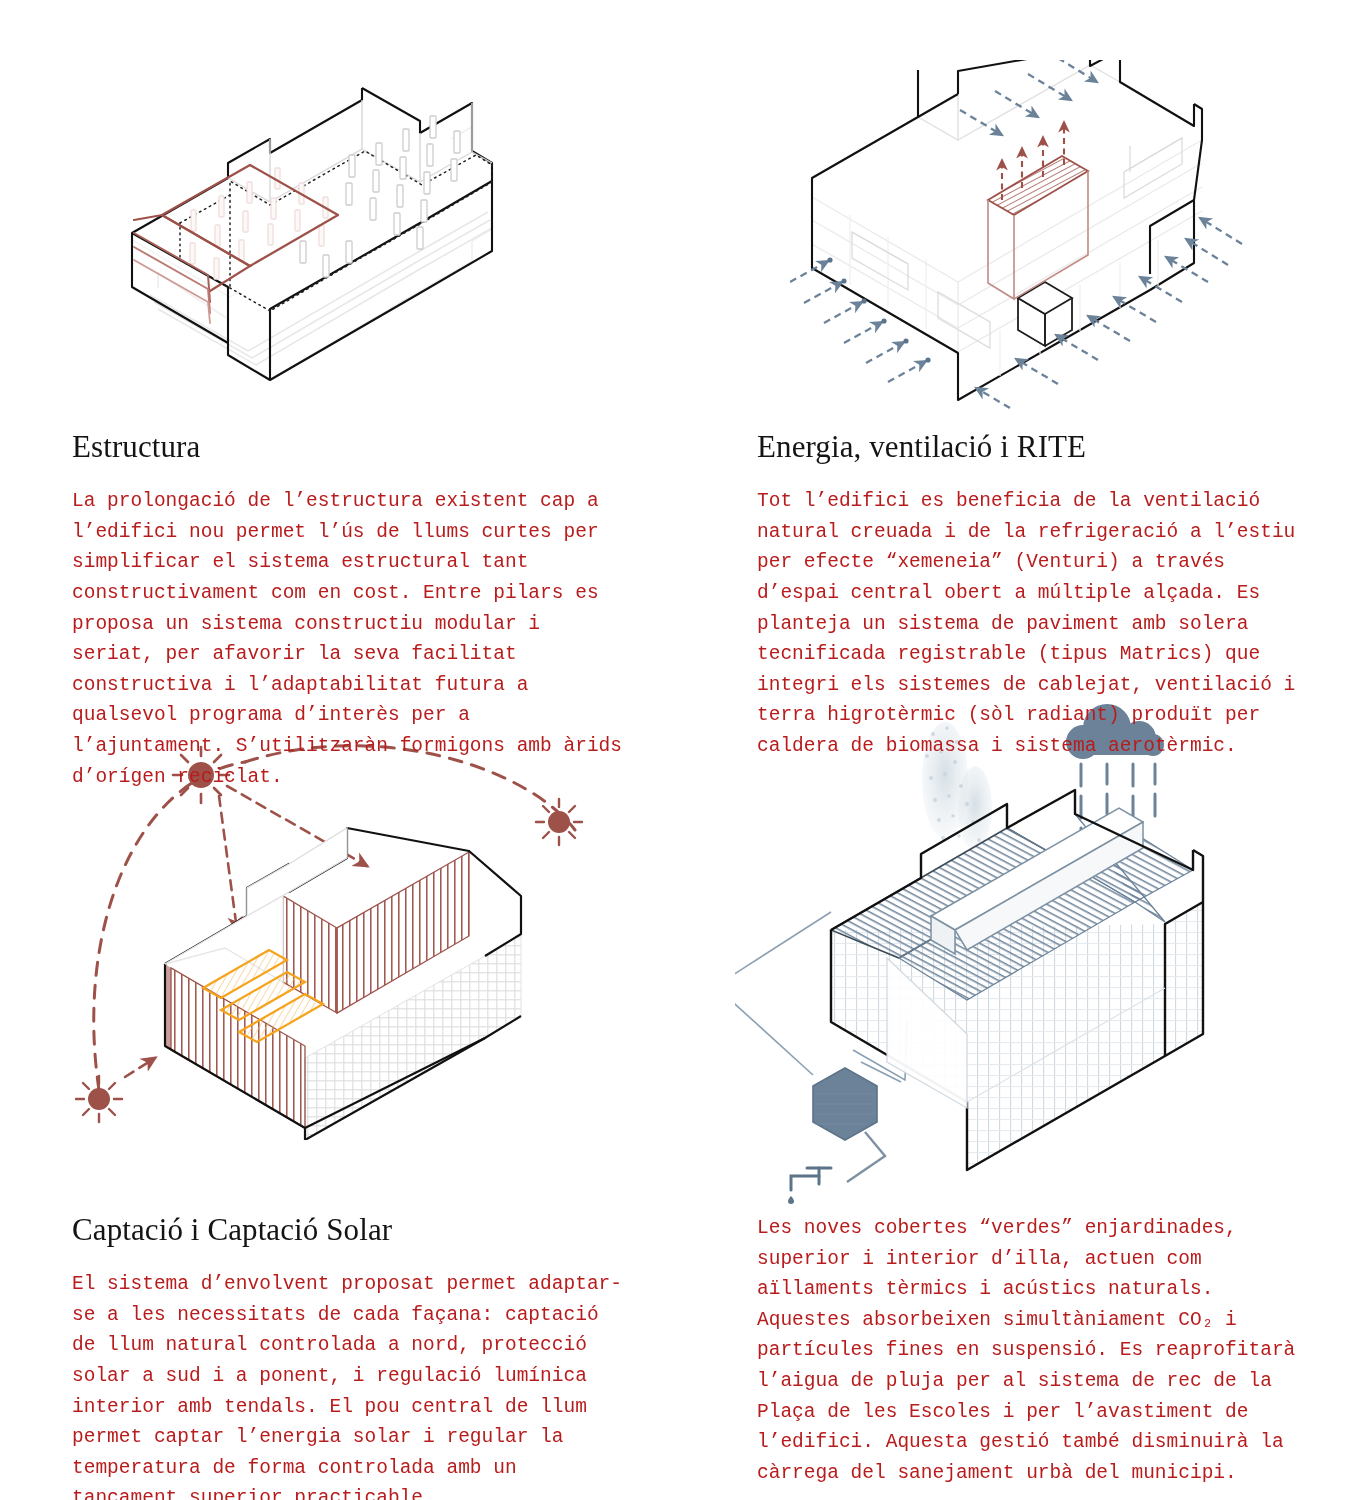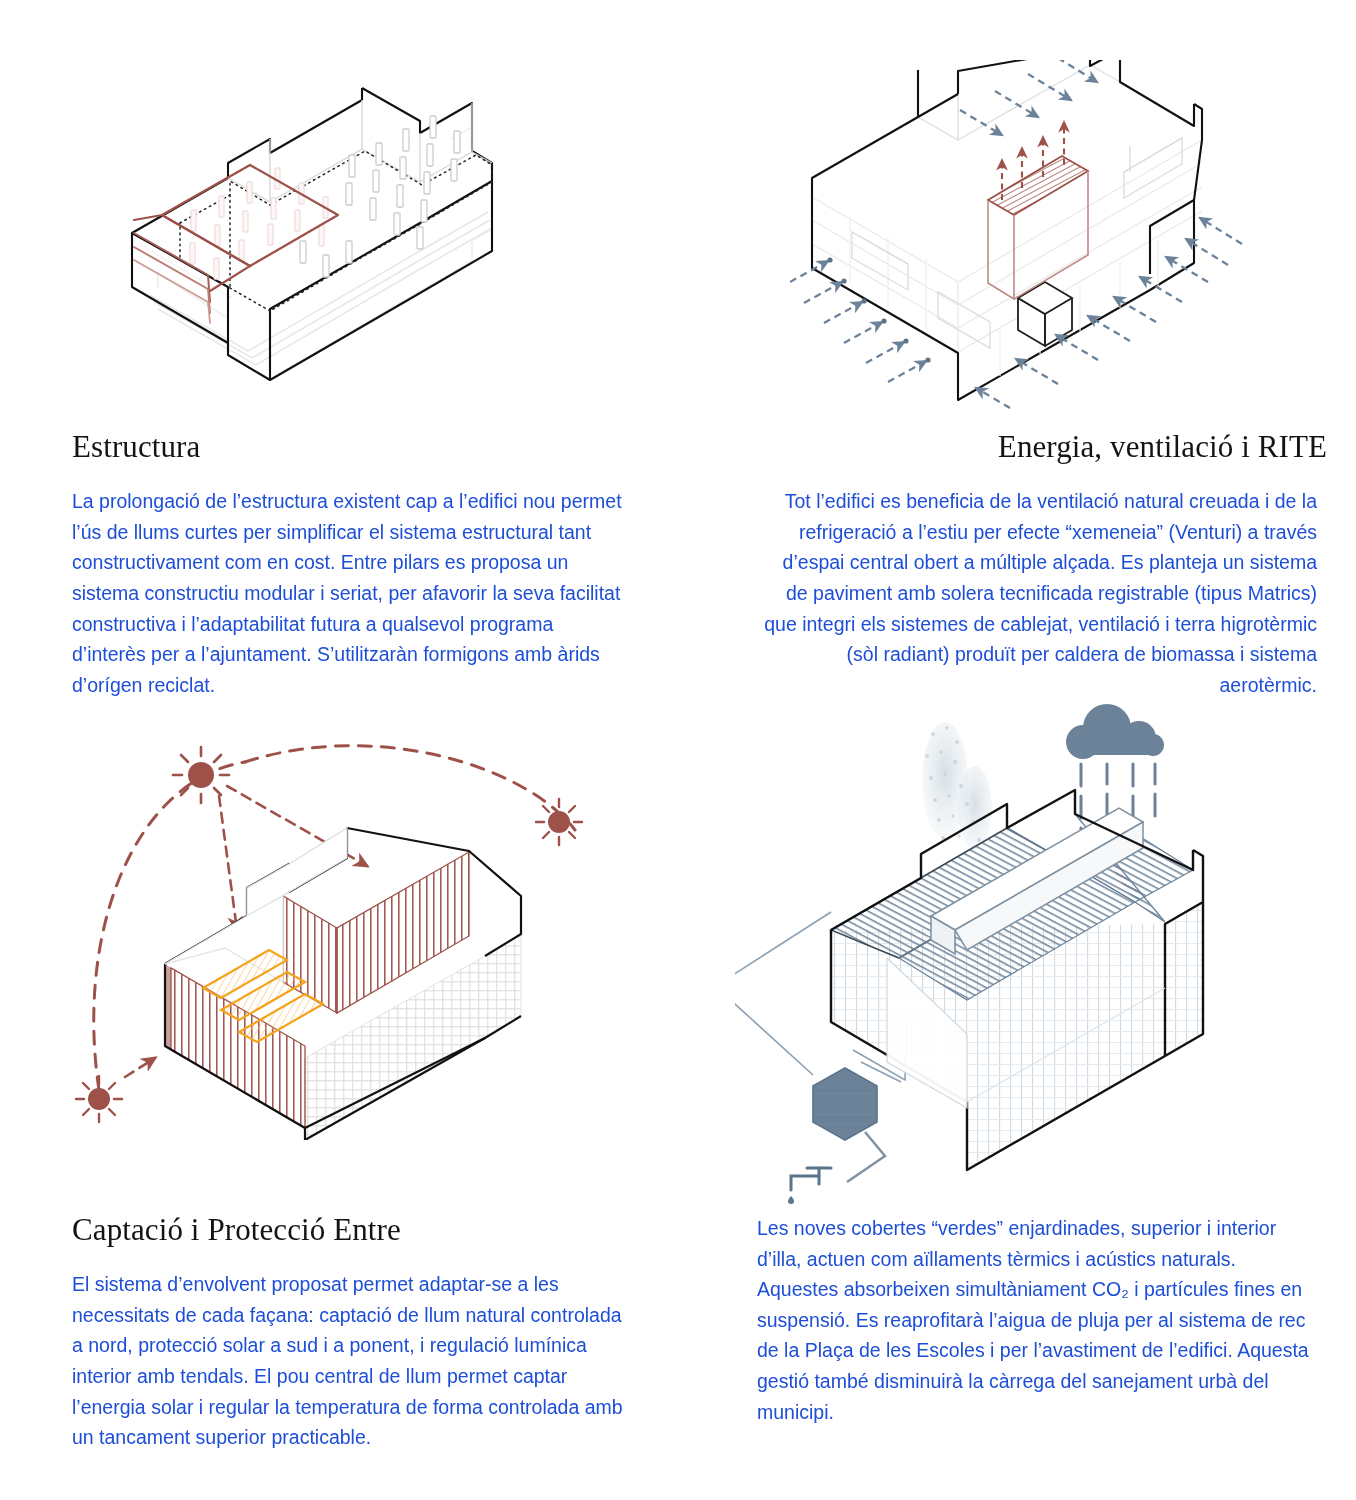--- a/index.html
+++ b/index.html
@@ -31,31 +31,31 @@
   .block-title {
     font-family: "Liberation Serif", serif;
     font-size: 31px;
     font-weight: 400;
     letter-spacing: 0.1px;
     line-height: 1.1;
     margin: 0 0 22px 0;
     color: #141414;
   }
   .block-body {
-    font-family: Liberation Sans, sans-serif;
+    font-family: Liberation Mono, monospace;
     font-size: 19.5px;
     line-height: 1.57;
     margin: 0;
-    color: #1d4ed8;
+    color: #b91c1c;
     max-width: 560px;
   }
 
   
   .txt-a { position: absolute; left: 72px; top: 430px; width: 570px; }
-  .txt-b { position: absolute; left: 757px; top: 430px; width: 570px; text-align: right; }
+  .txt-b { position: absolute; left: 757px; top: 430px; width: 570px; }
   .txt-c { position: absolute; left: 72px; top: 1213px; width: 570px; }
   .txt-d { position: absolute; left: 757px; top: 1213px; width: 570px; }
 
   .fig-a { position: absolute; left: 120px; top: 55px; }
   .fig-b { position: absolute; left: 790px; top: 60px; }
   .fig-c { position: absolute; left: 55px; top: 720px; }
   .fig-d { position: absolute; left: 735px; top: 690px; }
 
   .clip-top-glyphs {
     position: absolute; left: 530px; top: -8px;
@@ -533,21 +533,21 @@
     <h2 class="block-title">Estructura</h2>
     <p class="block-body">La prolongació de l’estructura existent cap a l’edifici nou permet l’ús de llums curtes per simplificar el sistema estructural tant constructivament com en cost. Entre pilars es proposa un sistema constructiu modular i seriat, per afavorir la seva facilitat constructiva i l’adaptabilitat futura a qualsevol programa d’interès per a l’ajuntament. S’utilitzaràn formigons amb àrids d’orígen reciclat.</p>
   </div>
 
   <div class="txt-b">
     <h2 class="block-title">Energia, ventilació i RITE</h2>
     <p class="block-body">Tot l’edifici es beneficia de la ventilació natural creuada i de la refrigeració a l’estiu per efecte “xemeneia” (Venturi) a través d’espai central obert a múltiple alçada. Es planteja un sistema de paviment amb solera tecnificada registrable (tipus Matrics) que integri els sistemes de cablejat, ventilació i terra higrotèrmic (sòl radiant) produït per caldera de biomassa i sistema aerotèrmic.</p>
   </div>
 
   <div class="txt-c">
-    <h2 class="block-title">Captació i Protecció Entre</h2>
+    <h2 class="block-title">Captació i Captació Solar</h2>
     <p class="block-body">El sistema d’envolvent proposat permet adaptar-se a les necessitats de cada façana: captació de llum natural controlada a nord, protecció solar a sud i a ponent, i regulació lumínica interior amb tendals. El pou central de llum permet captar l’energia solar i regular la temperatura de forma controlada amb un tancament superior practicable.</p>
   </div>
 
   <div class="txt-d">
     <p class="block-body">Les noves cobertes “verdes” enjardinades, superior i interior d’illa, actuen com aïllaments tèrmics i acústics naturals. Aquestes absorbeixen simultàniament CO₂ i partícules fines en suspensió. Es reaprofitarà l’aigua de pluja per al sistema de rec de la Plaça de les Escoles i per l’avastiment de l’edifici. Aquesta gestió també disminuirà la càrrega del sanejament urbà del municipi.</p>
   </div>
 
 </div>
 
 </body></html>

